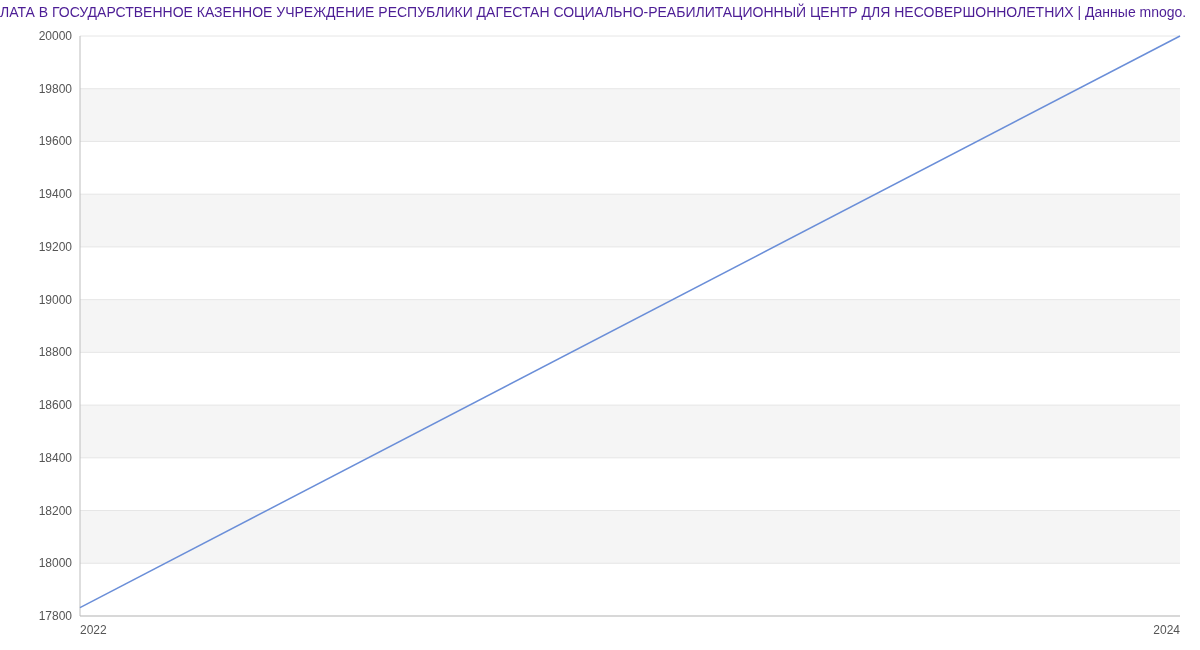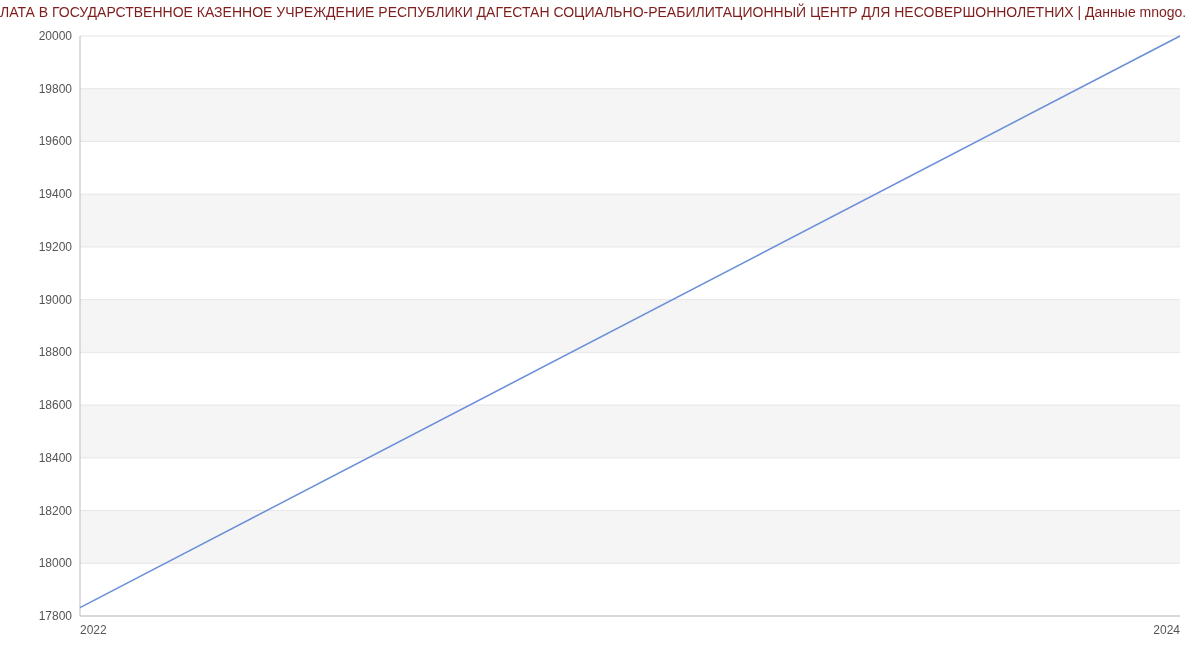--- a/index.html
+++ b/index.html
@@ -6,21 +6,21 @@
     margin: 0;
     padding: 0;
     width: 1200px;
     height: 650px;
     background: #ffffff;
     font-family: "Segoe UI", Arial, sans-serif;
     overflow: hidden;
   }
   .title {
     font-size: 14px;
-    color: #7f1d1d;
+    color: #4c1d95;
     text-align: left;
     padding: 4px 0 6px 0;
     white-space: nowrap;
     width: 100%;
   }
   .chart-wrap {
     position: relative;
     width: 1200px;
     height: 620px;
   }

